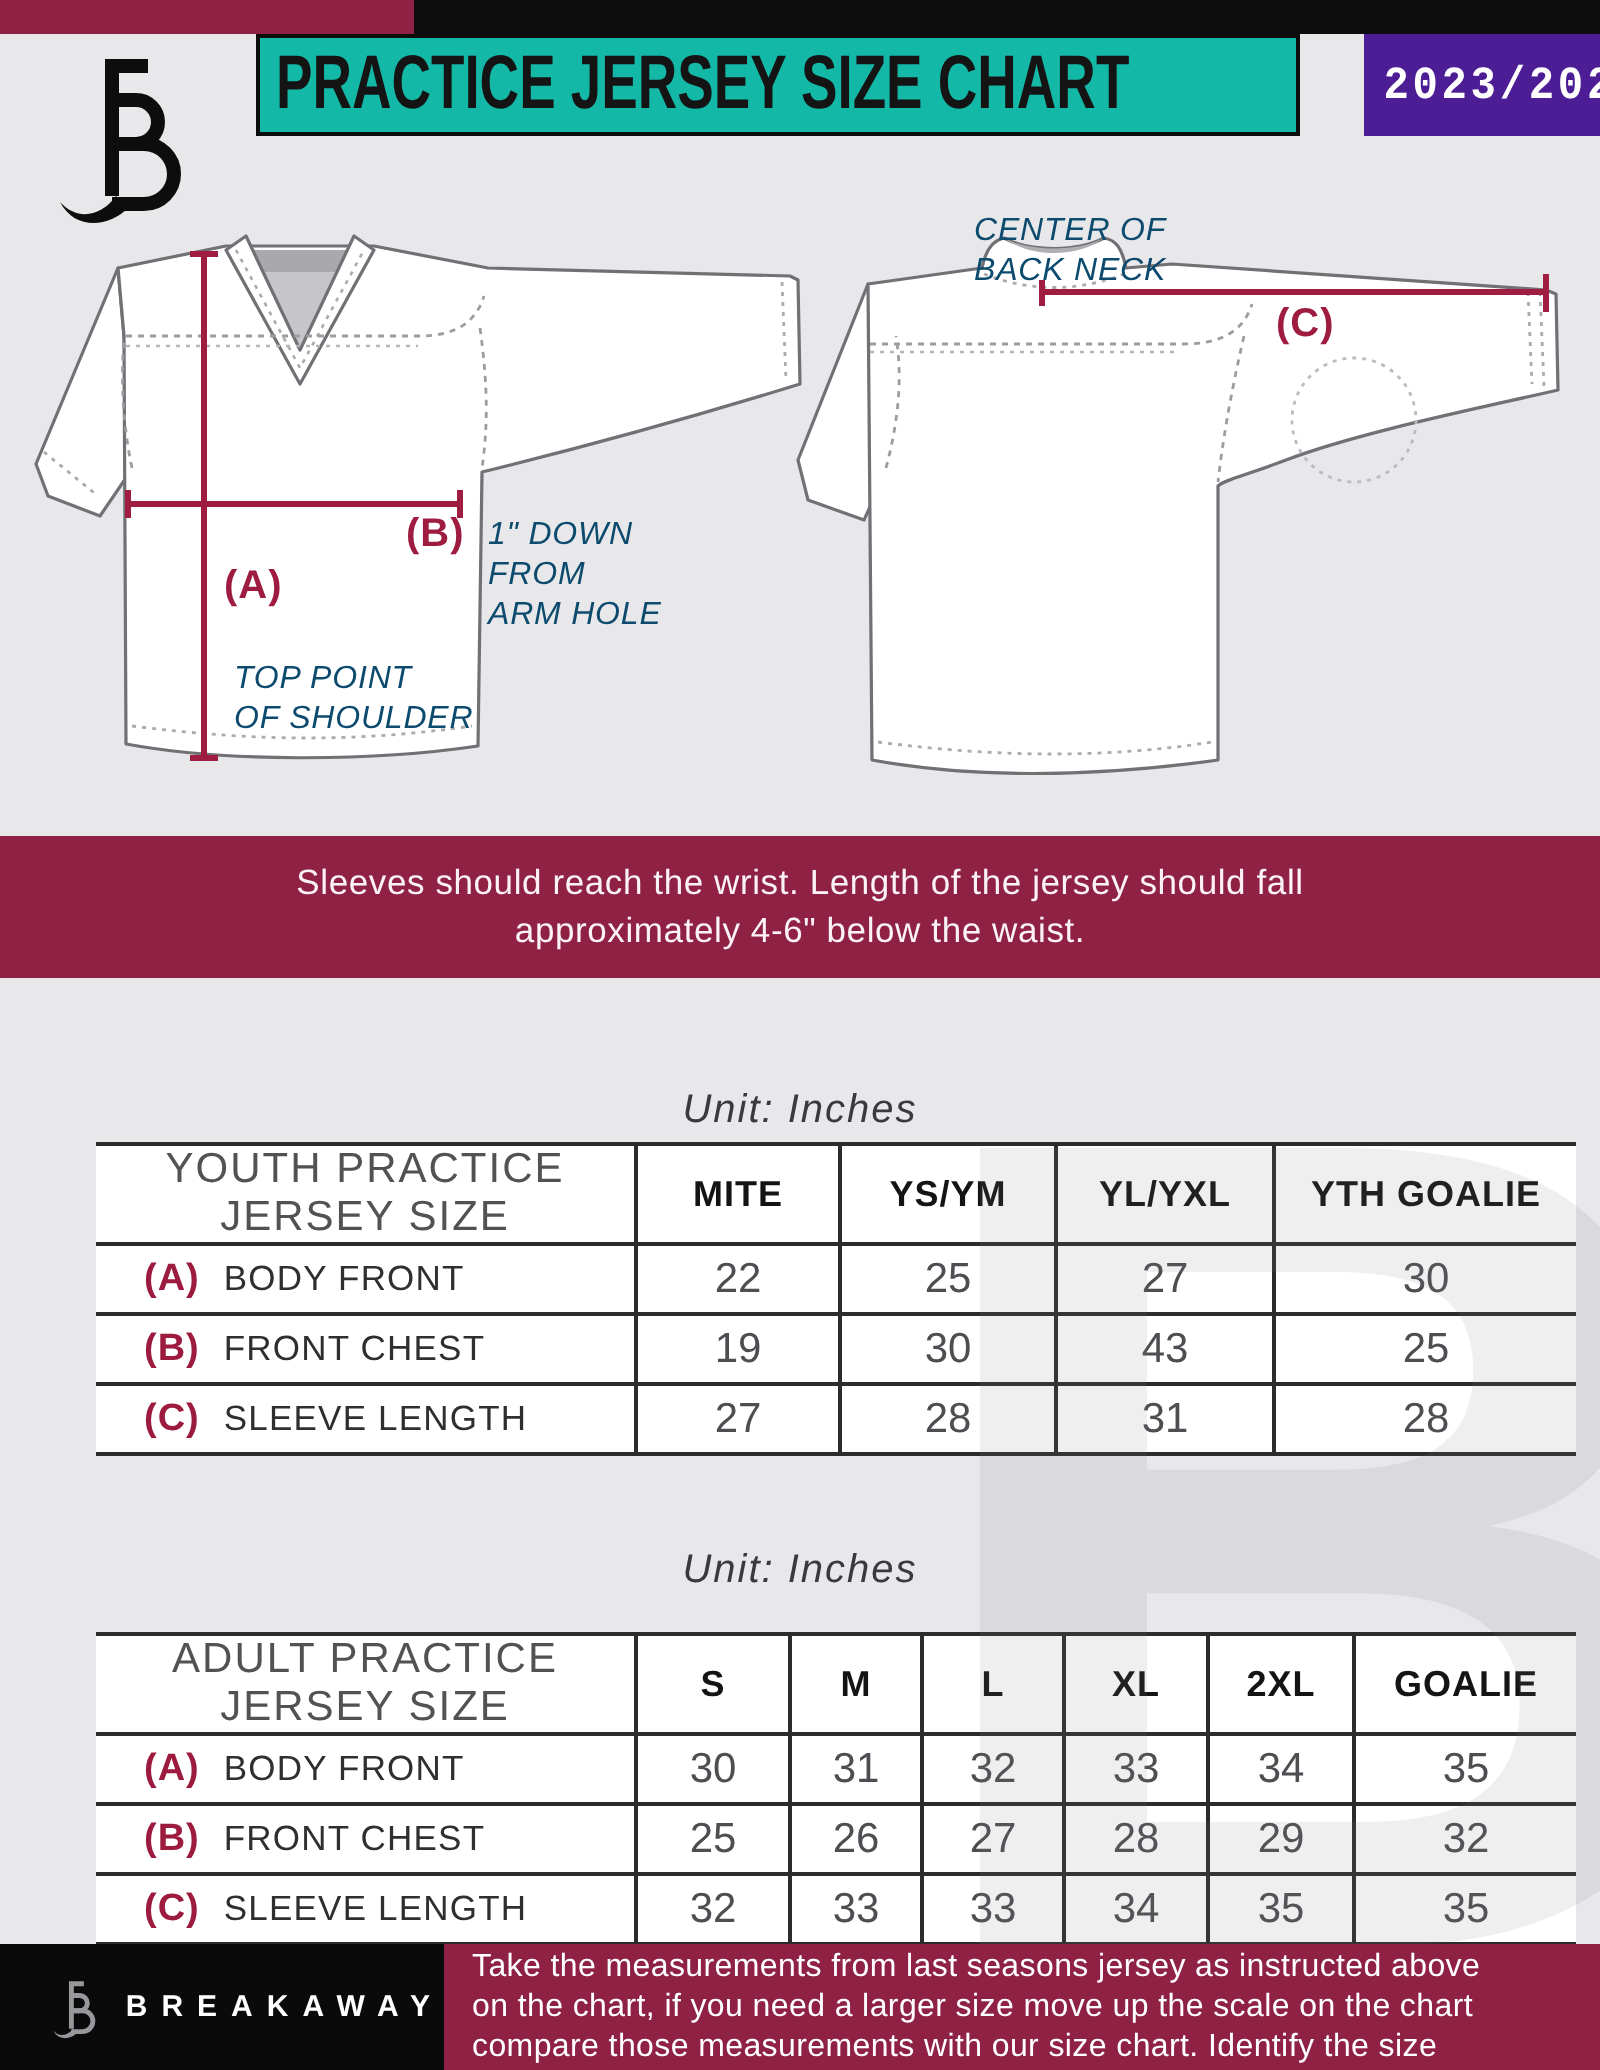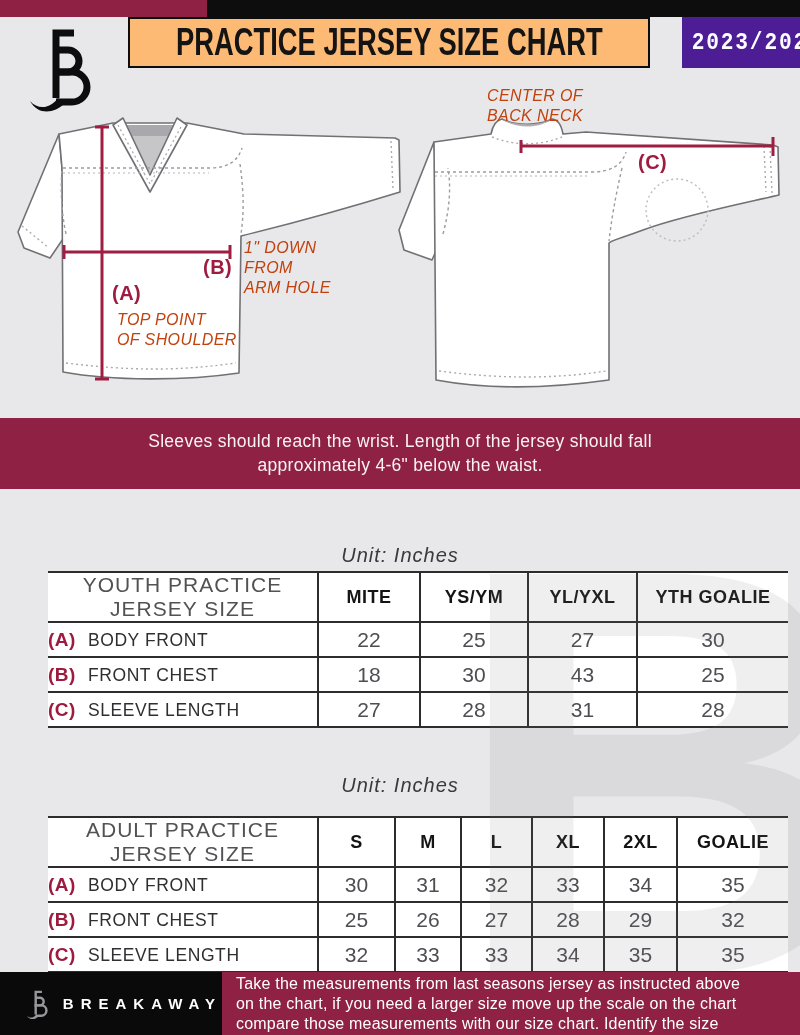--- a/index.html
+++ b/index.html
@@ -10,22 +10,22 @@
     font-family:"Liberation Sans", sans-serif;
   }
   .abs{ position:absolute; }
 
   
   .strip-maroon{ left:0; top:0; width:207px; height:17px; background:#8E2144; }
   .strip-black { left:207px; top:0; width:593px; height:17px; background:#0D0D0D; }
   .logo-top{ left:28px; top:24px; width:66px; height:88px; z-index:6; }
   .title-box{
     left:128px; top:17px; width:522px; height:51px;
-    background:#fdba74; border:2px solid #0D0D0D;
-    display:flex; align-items:center; justify-content:center; z-index:5;
+    background:#14b8a6; border:2px solid #0D0D0D;
+    display:flex; align-items:center; justify-content:flex-end; z-index:5;
   }
   .title-text{
     display:inline-block; font-weight:bold; font-size:38px; color:#141414;
     letter-spacing:0px; white-space:nowrap;
     transform:scaleX(0.72); transform-origin:center;
   }
   .year-box{
     left:650px; top:17px; width:150px; height:51px; background:#4c1d95;
     display:flex; align-items:center; justify-content:center; z-index:5;margin-left:32px;
   }
@@ -37,21 +37,21 @@
 
   
   .diagram{ left:0; top:68px; width:800px; height:350px; z-index:1; }
   .diagram svg{ position:absolute; left:0; top:0; }
   .dim-letter{
     position:absolute; font-weight:bold; font-size:20px; color:#9E1C40;
     letter-spacing:0.5px;
   }
   .note{
     position:absolute; font-style:italic; font-size:16px; line-height:20px;
-    color:#c2410c; white-space:pre-line; letter-spacing:0.4px;
+    color:#0c4a6e; white-space:pre-line; letter-spacing:0.4px;margin-top:20px;
   }
 
   
   .notice{
     left:0; top:418px; width:800px; height:71px; background:#8E2144;
     display:flex; flex-direction:column; align-items:center; justify-content:center;
     gap:3px; z-index:2;
   }
   .notice div{ color:#FAF2F4; font-size:17.5px; letter-spacing:0.3px; }
 
@@ -82,21 +82,21 @@
   .size-table thead tr{ height:38px; }
   .size-table th, .size-table td{
     border-top:2px solid #2C2C2C; border-bottom:2px solid #2C2C2C;
     text-align:center; vertical-align:middle; padding:0;
   }
   .size-table th.vl, .size-table td.vl{ border-left:2px solid #2C2C2C; }
   .size-table th.lbl{
     font-weight:normal; font-size:21px; color:#525255; letter-spacing:1px;
   }
   .size-table th.sz{ font-size:18px; color:#141414; letter-spacing:0.5px; }
-  .size-table td.lbl{ text-align:left; }
+  .size-table td.lbl{ text-align:left; padding-left:24px; }
   .size-table td.lbl .letter{
     font-weight:bold; font-size:19px; color:#9C1B3E; letter-spacing:0.5px;
   }
   .size-table td.lbl .mname{
     font-size:17.5px; color:#2F2F32; letter-spacing:0.6px; margin-left:12px;
   }
   .size-table td.num{ font-size:21px; color:#4E4E52; }
 
   
   .watermark{
@@ -256,21 +256,21 @@
     <tbody>
       <tr>
         <td class="lbl"><span class="letter">(A)</span><span class="mname">BODY FRONT</span></td>
         <td class="num vl">22</td>
         <td class="num vl">25</td>
         <td class="num vl">27</td>
         <td class="num vl">30</td>
       </tr>
       <tr>
         <td class="lbl"><span class="letter">(B)</span><span class="mname">FRONT CHEST</span></td>
-        <td class="num vl">18</td>
+        <td class="num vl">19</td>
         <td class="num vl">30</td>
         <td class="num vl">43</td>
         <td class="num vl">25</td>
       </tr>
       <tr>
         <td class="lbl"><span class="letter">(C)</span><span class="mname">SLEEVE LENGTH</span></td>
         <td class="num vl">27</td>
         <td class="num vl">28</td>
         <td class="num vl">31</td>
         <td class="num vl">28</td>

